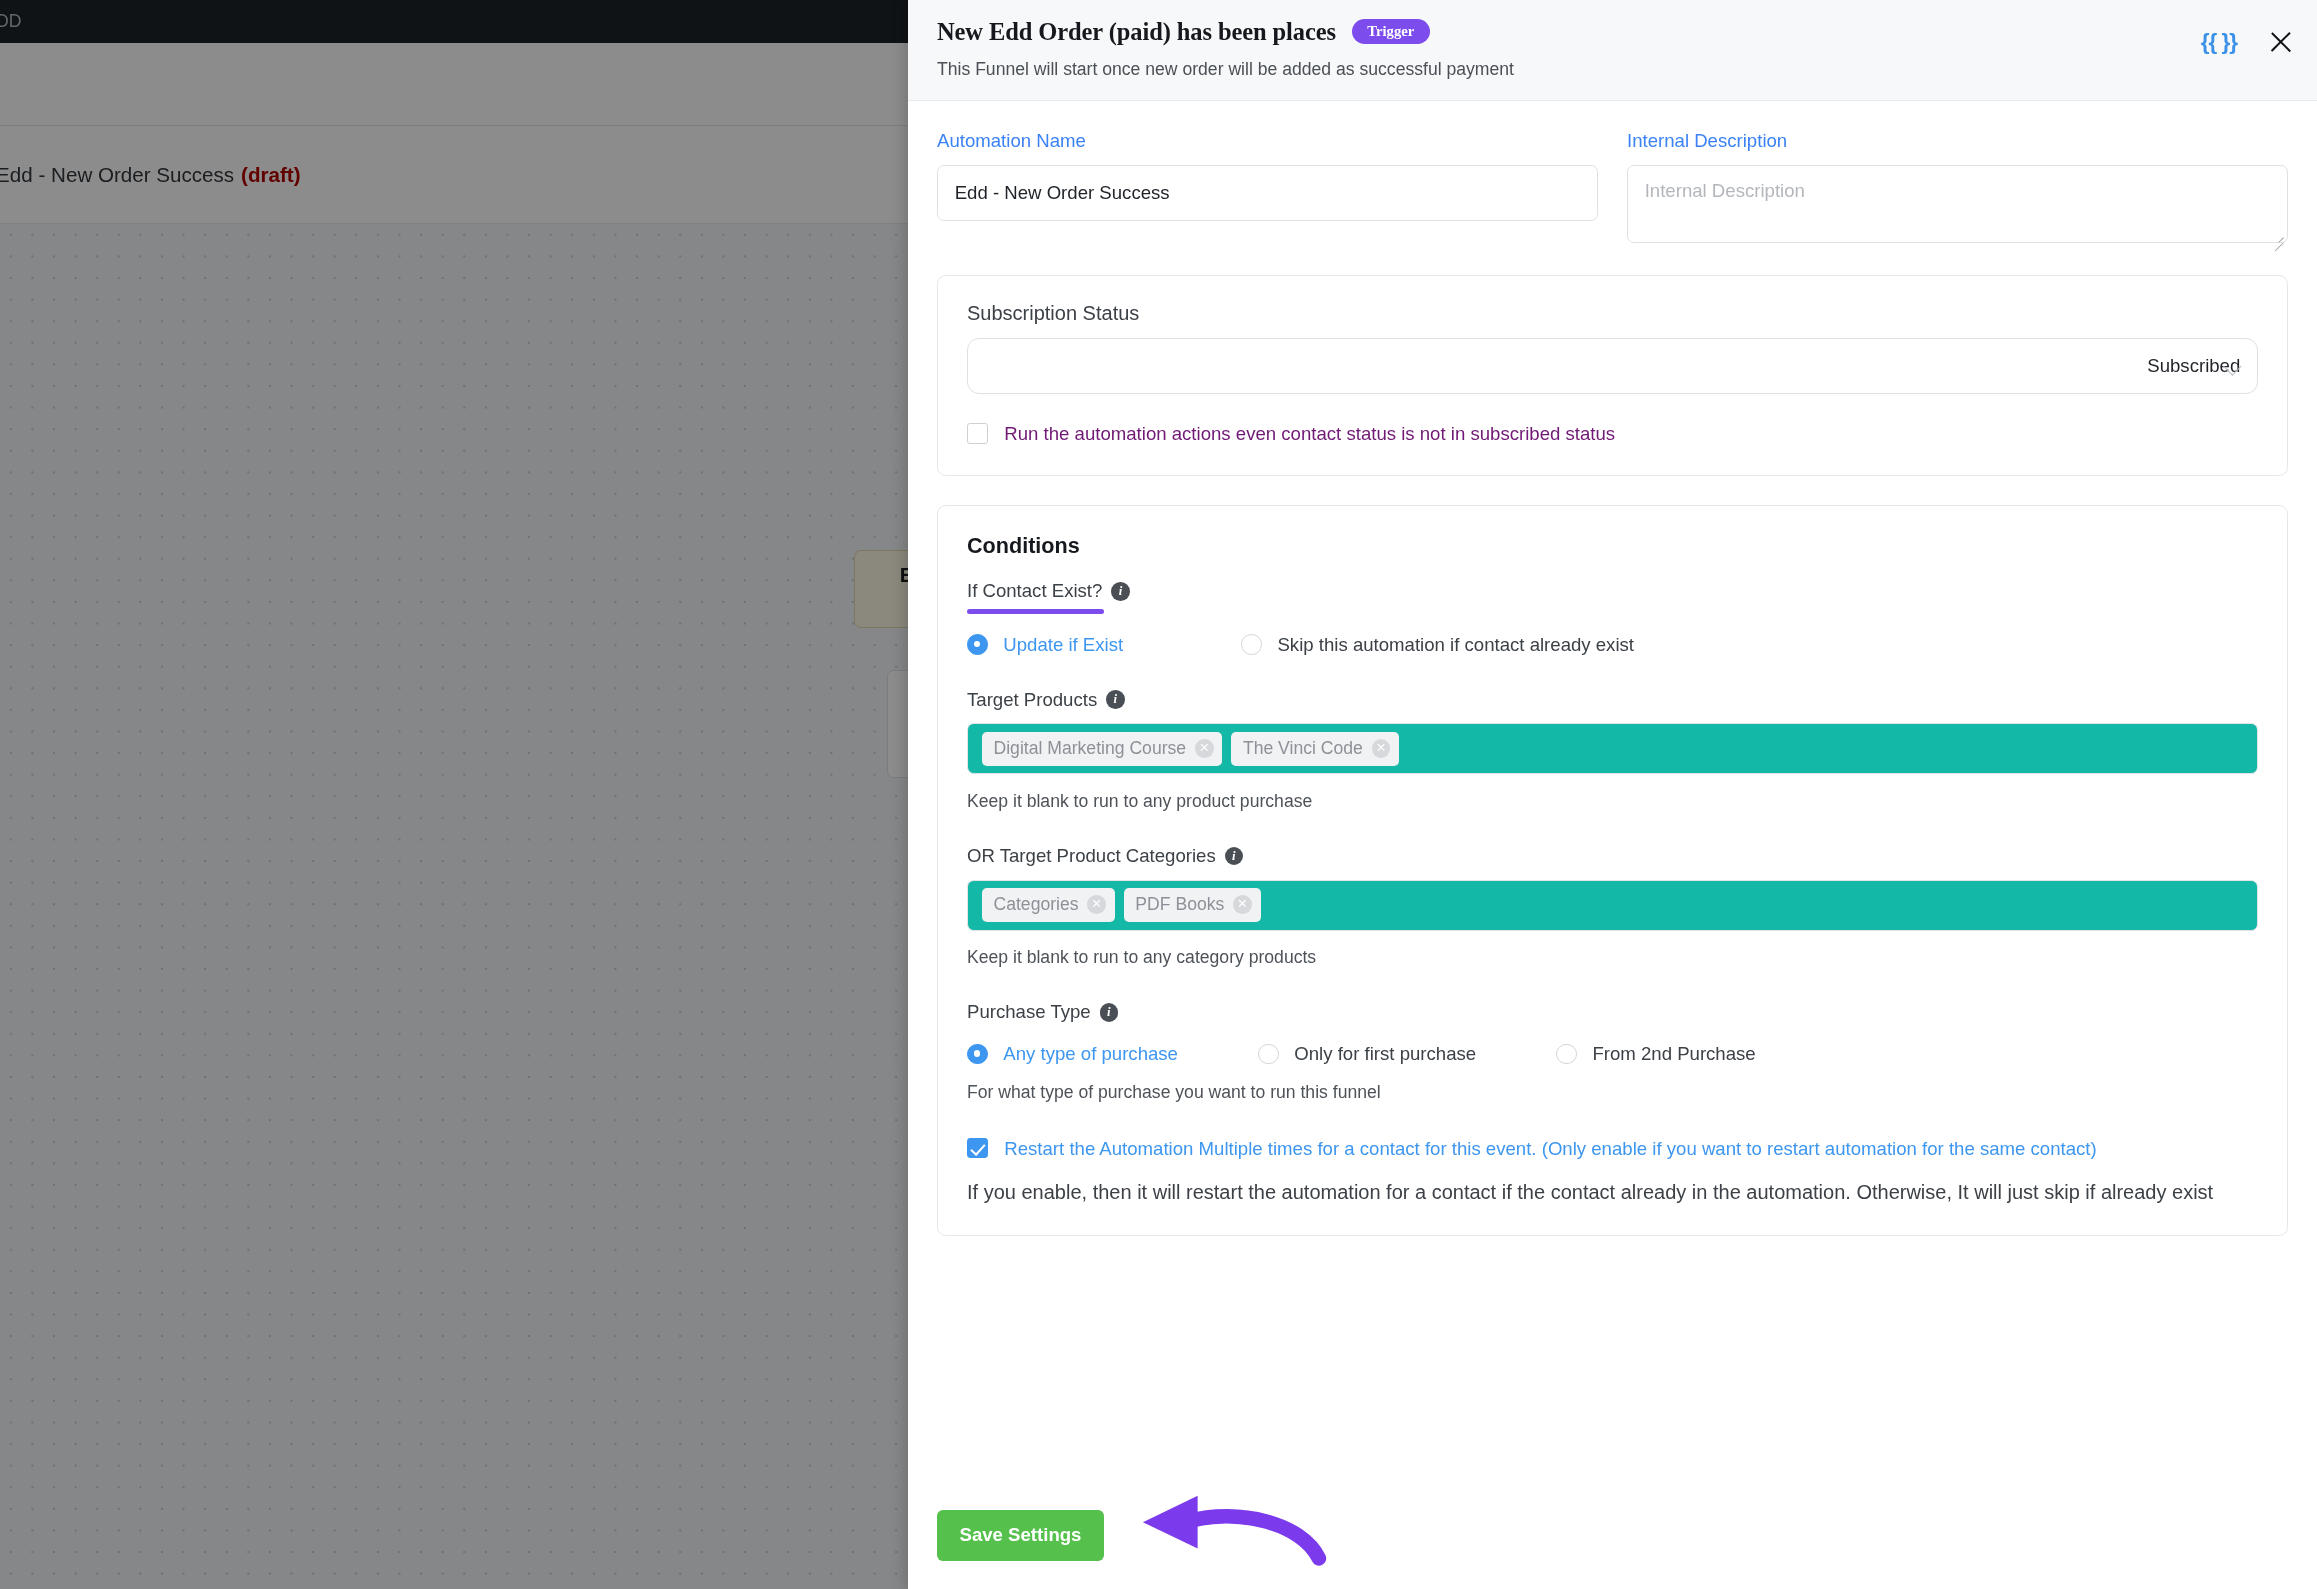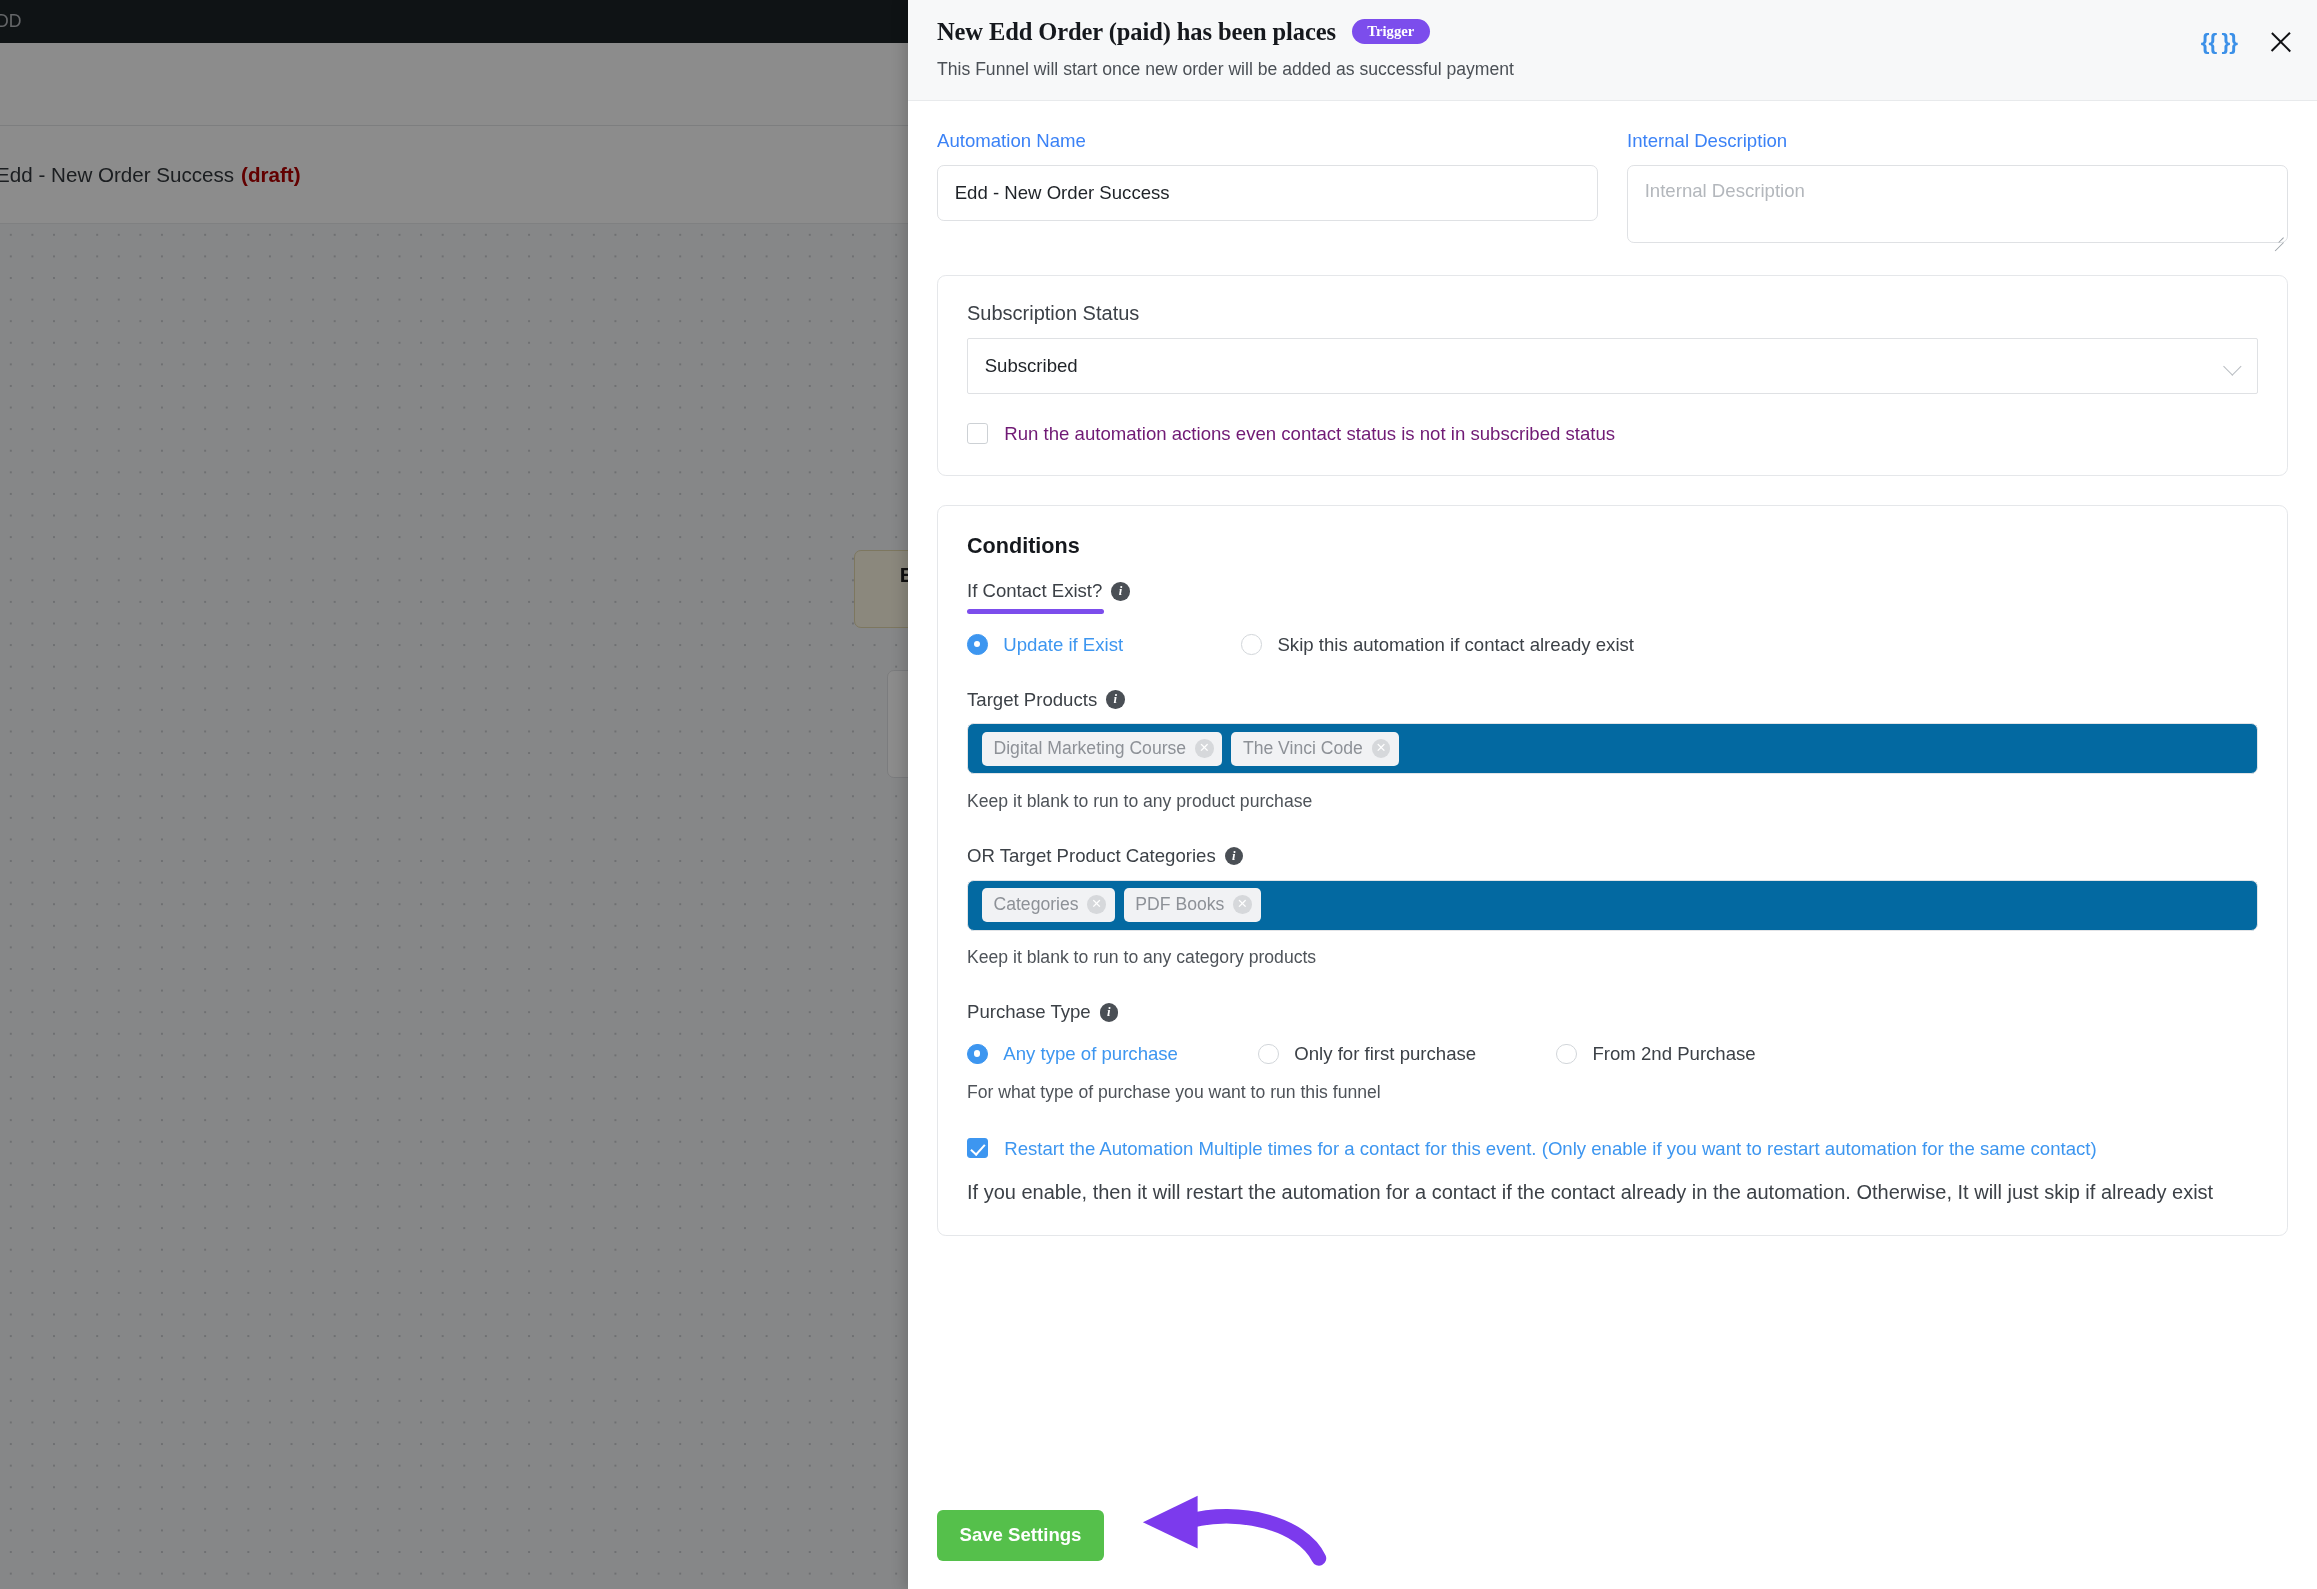--- a/index.html
+++ b/index.html
@@ -122,23 +122,23 @@
 
   
   .card {
     border: 1px solid #e5e7ea; border-radius: 8.8px; padding: 26.5px 29px 29px 29px;
     margin-top: 28px; background: #fff;
   }
   .card-sub { margin-top: 29px; }
   .sel-label { font-size: 20px; color: #3c4147; margin-bottom: 12.7px; }
   .sel-wrap { position: relative; }
   .select-box {
-    width: 100%; height: 56px; border: 1px solid #dfe1e4; border-radius: 2px;
+    width: 100%; height: 56px; border: 1px solid #dfe1e4; border-radius: 12px;
     padding: 0 16.7px; font-size: 18.6px; color: #1f2328; display: flex; align-items: center;
-    background: #fff; cursor: pointer;
+    background: #fff; cursor: pointer; justify-content: flex-end;
   }
   .chev {
     position: absolute; right: 19.6px; top: 22.5px; width: 12.7px; height: 12.7px;
     border-right: 1.8px solid #b9bdc2; border-bottom: 1.8px solid #b9bdc2;
     transform: rotate(45deg); pointer-events: none;
   }
 
   .cb-row { display: flex; align-items: flex-start; margin-top: 27.4px; }
   .cb-box {
     width: 20.6px; height: 20.6px; border: 1.6px solid #cdd1d5; border-radius: 2.9px;
@@ -188,21 +188,21 @@
   .radio-txt { font-size: 18.6px; color: #3c4147; margin-left: 15.7px; }
   .radio-txt.blue { color: #3d96f0; }
 
   .section { margin-top: 33px; }
   .sec-label {
     font-size: 18.6px; color: #3c4147; display: inline-flex; align-items: center; gap: 8.8px;
   }
   .tag-input {
     margin-top: 12.7px; min-height: 51px; border: 1px solid #e2e4e7; border-radius: 6.9px;
     display: flex; align-items: center; gap: 8.8px; padding: 6.9px 13.7px; flex-wrap: wrap;
-    background: #0369a1; cursor: text;
+    background: #14b8a6; cursor: text;
   }
   .tag {
     background: #f1f2f4; border-radius: 4.9px; padding: 5.9px 8.8px 6.9px 11.8px;
     font-size: 17.6px; color: #8d9197; display: inline-flex; align-items: center; gap: 8.8px;
   }
   .tag-x {
     width: 18.6px; height: 18.6px; border-radius: 50%; background: #d6d8db;
     color: #fff; font-size: 12.7px; display: inline-flex; align-items: center;
     justify-content: center; cursor: pointer; line-height: 1;
   }

